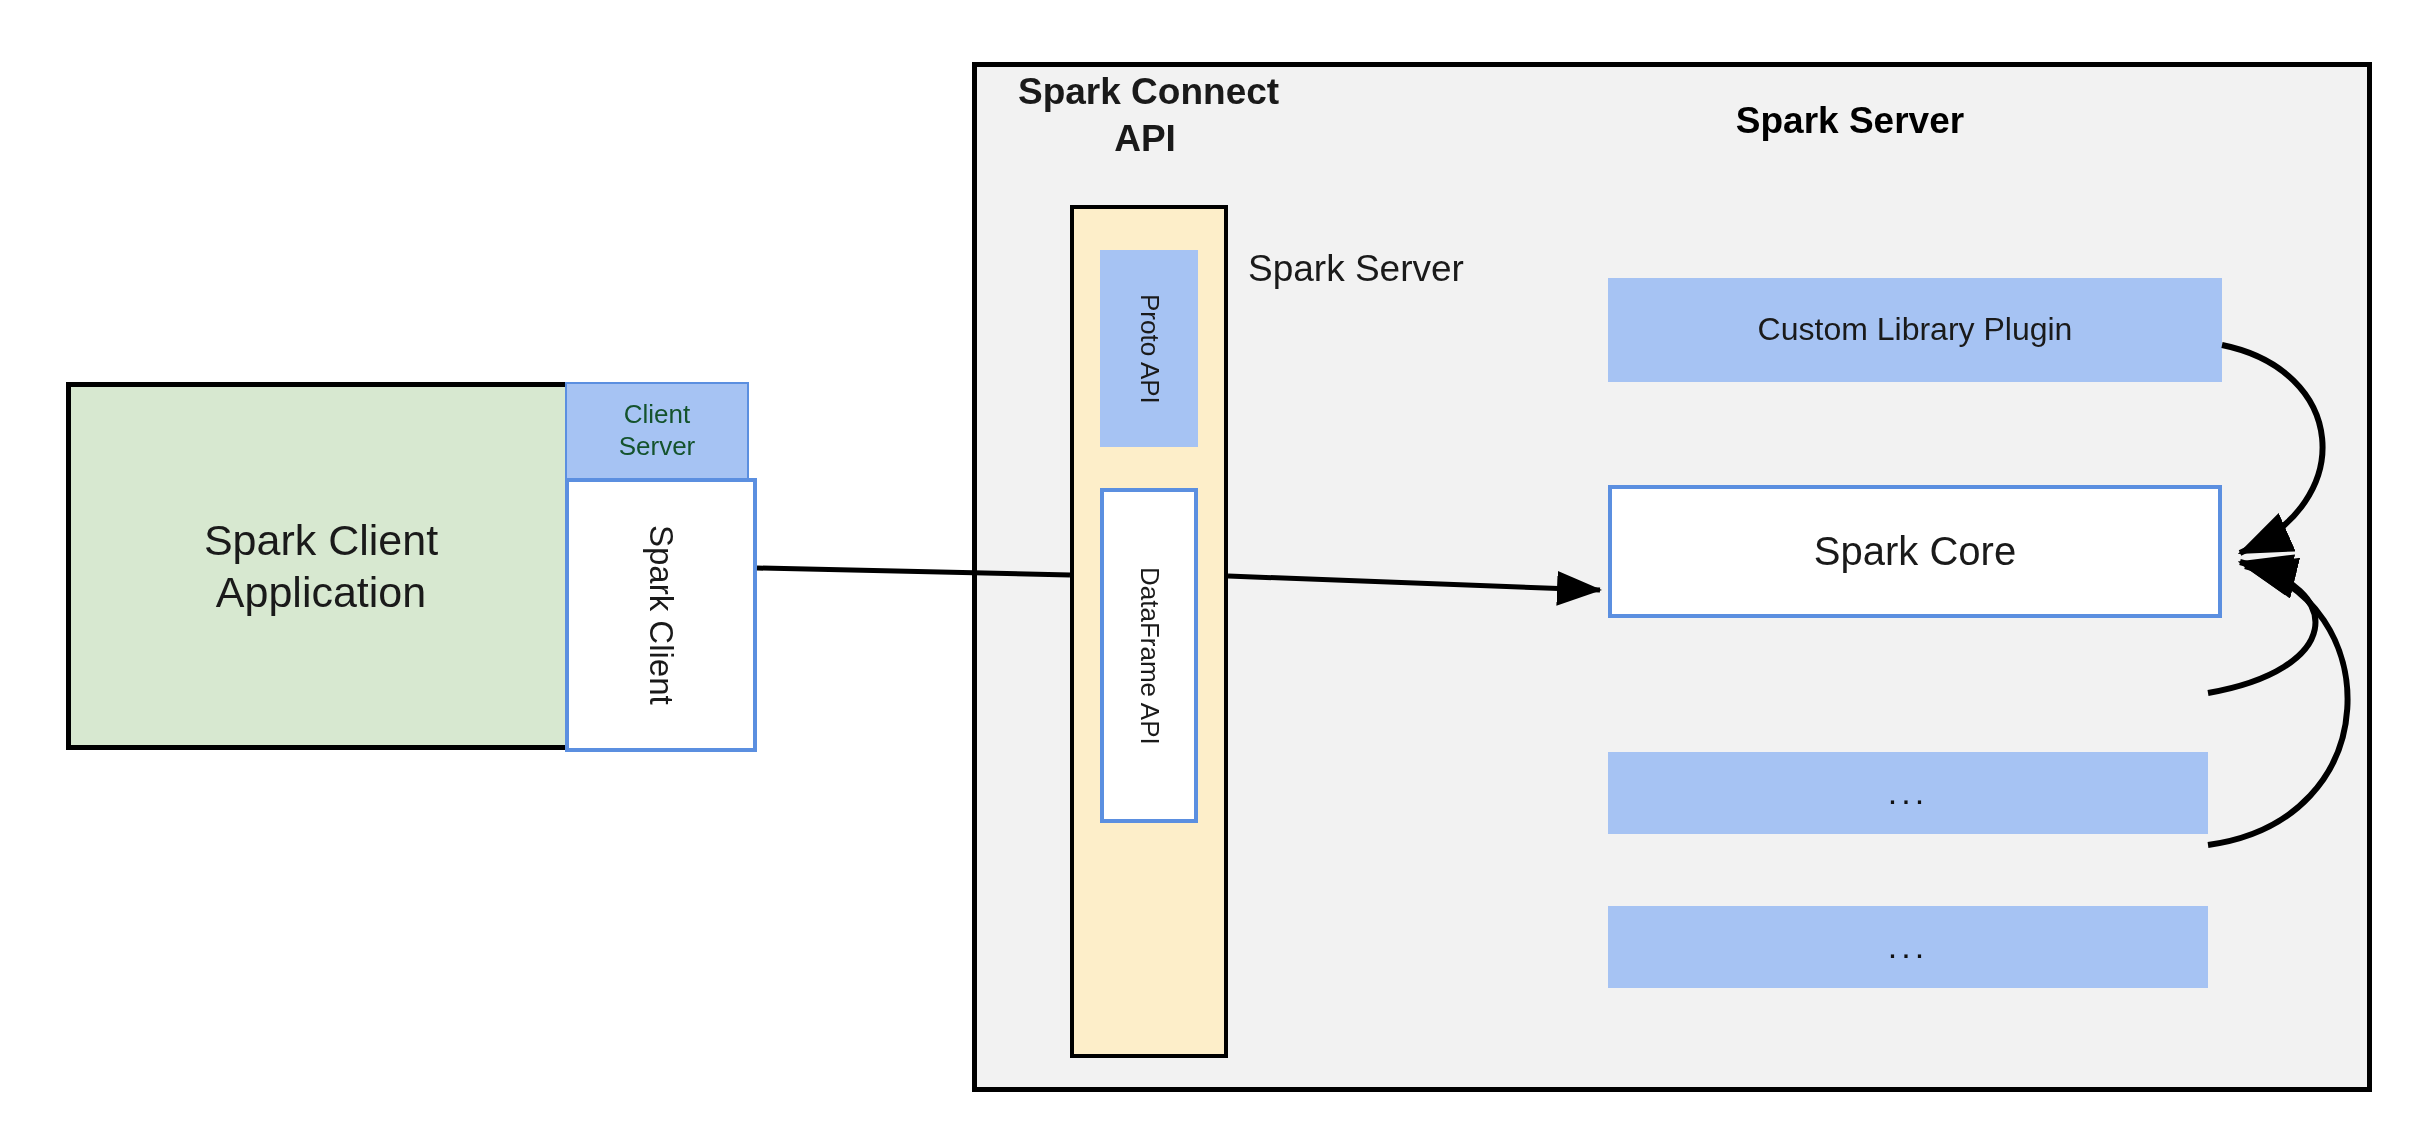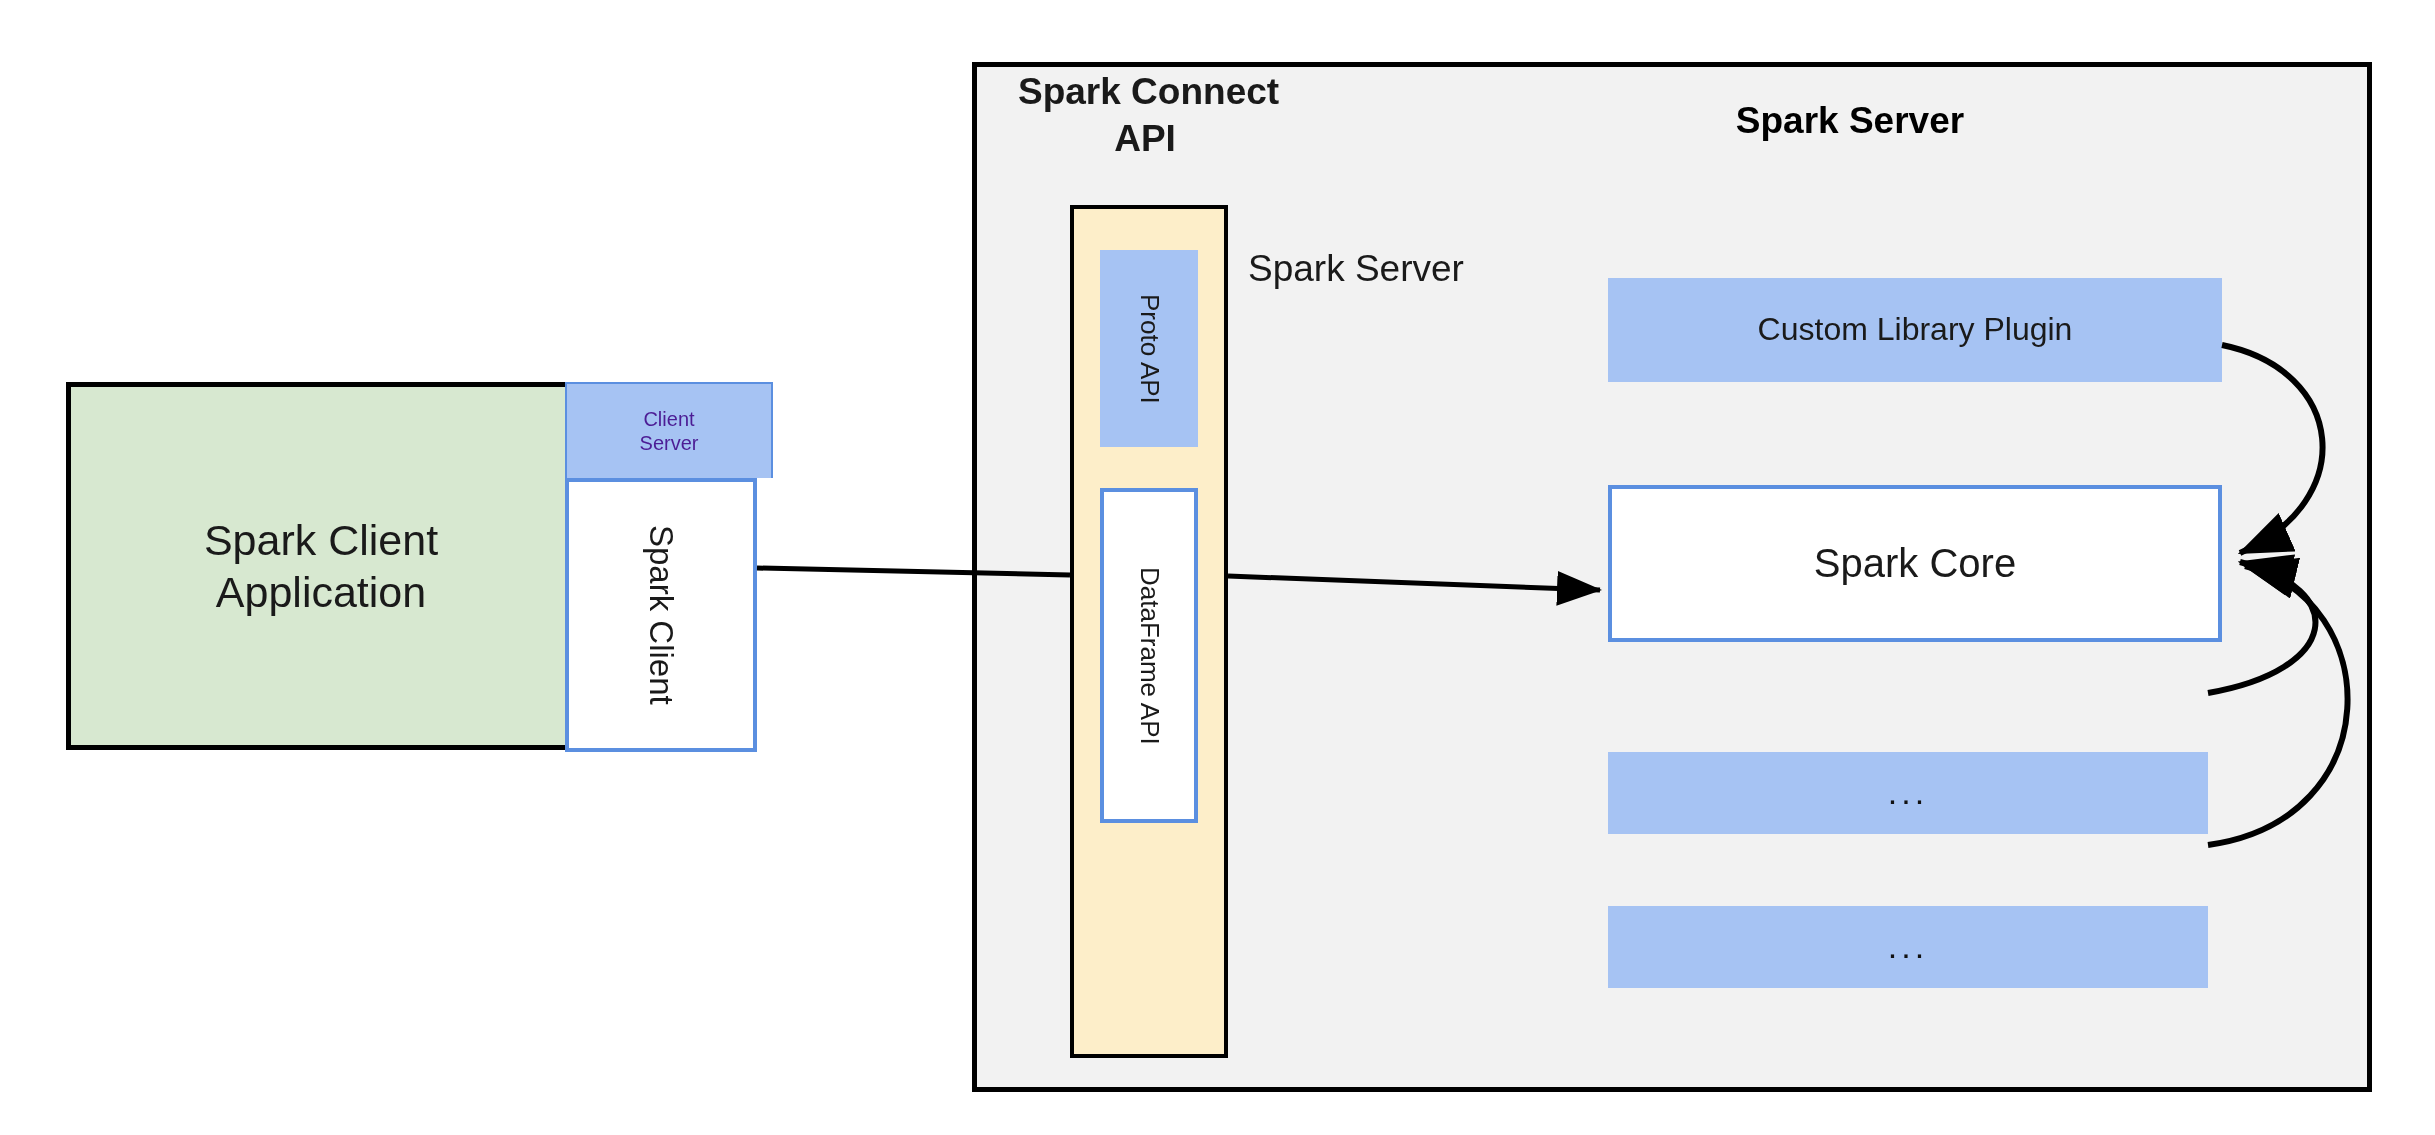--- a/index.html
+++ b/index.html
@@ -40,27 +40,27 @@
     background: #d7e8d0;
     border: 5px solid #000000;
     font-size: 43px;
     color: #1a1a1a;
     z-index: 2;
   }
 
   #client-package-box {
     left: 565px;
     top: 382px;
-    width: 208px;
+    width: 184px;
     height: 96px;
     background: #a6c3f3;
     border: 2px solid #5b8fe0;
     border-bottom: none;
-    font-size: 20px;
-    color: #4c1d95;
+    font-size: 26px;
+    color: #14532d;
     z-index: 3;
   }
 
   #spark-client-box {
     left: 565px;
     top: 478px;
     width: 192px;
     height: 274px;
     background: #ffffff;
     border: 4px solid #5b8fe0;
@@ -164,21 +164,21 @@
     background: #a6c3f3;
     font-size: 32px;
     color: #1a1a1a;
     z-index: 3;
   }
 
   #spark-core {
     left: 1608px;
     top: 485px;
     width: 614px;
-    height: 157px;
+    height: 133px;
     background: #ffffff;
     border: 4px solid #5b8fe0;
     font-size: 40px;
     color: #1a1a1a;
     z-index: 3;
   }
 
   #ellipsis-box-1 {
     left: 1608px;
     top: 752px;

